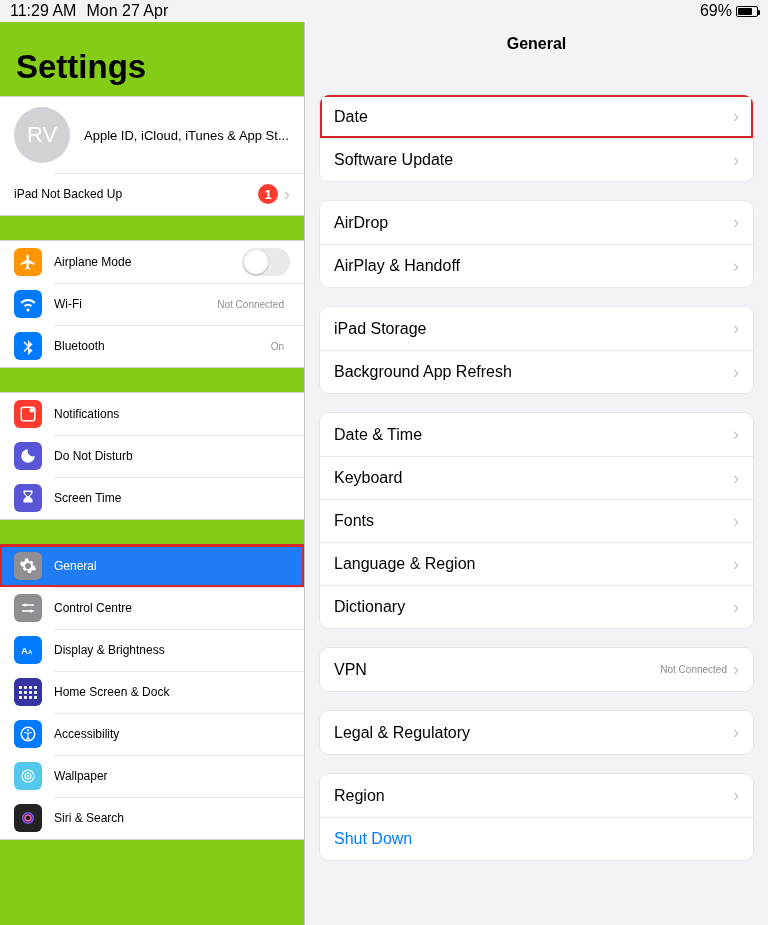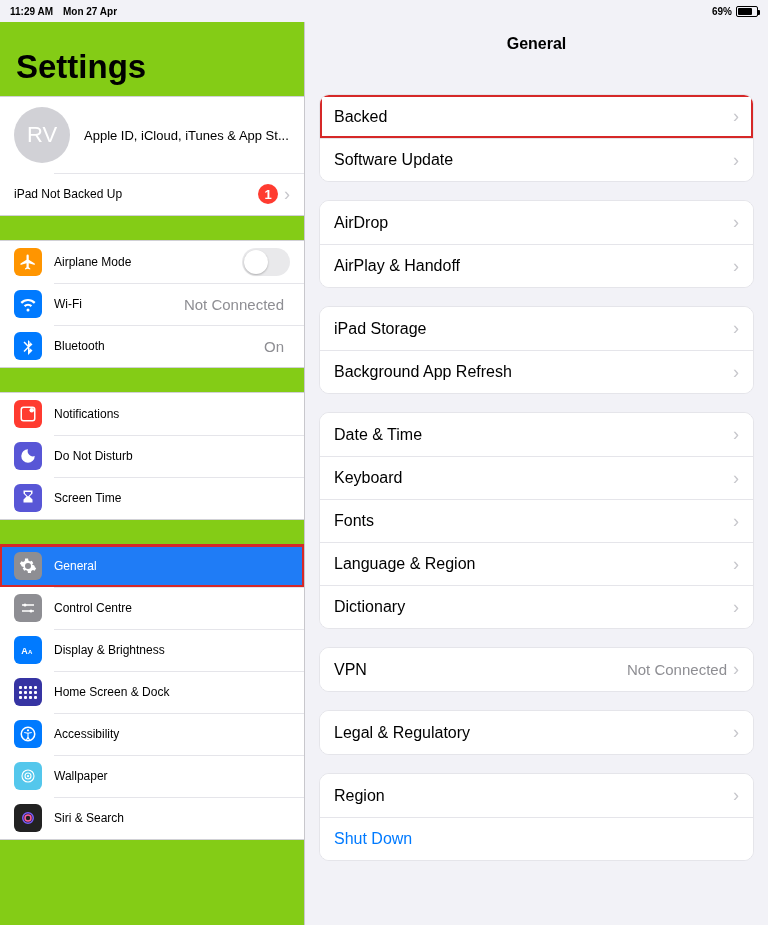--- a/index.html
+++ b/index.html
@@ -1,18 +1,18 @@
 <!DOCTYPE html>
 <html><head>
 <meta charset="utf-8">
 <style>
   * { box-sizing: border-box; margin: 0; padding: 0; }
   html, body { width: 768px; height: 925px; font-family: -apple-system, "Helvetica Neue", Arial, sans-serif; background: #f2f2f7; color: #000; overflow: hidden; }
   .root { display: flex; flex-direction: column; height: 100%; }
-  .statusbar { height: 22px; display: flex; justify-content: space-between; align-items: center; padding: 2px 10px; font-size: 10px; font-weight: 700; }
+  .statusbar { height: 22px; display: flex; justify-content: space-between; align-items: center; padding: 2px 10px; font-size: 16px; font-weight: 400; }
   .statusbar .left { display: flex; gap: 10px; }
   .statusbar .right { display: flex; align-items: center; gap: 4px; }
   .battery { width: 22px; height: 11px; border: 1px solid #000; border-radius: 2px; position: relative; display:inline-block; }
   .battery::after { content:""; position:absolute; right:-3px; top:3px; width:2px; height:5px; background:#000; border-radius:0 1px 1px 0;}
   .battery .fill { position:absolute; left:1px; top:1px; bottom:1px; width:68%; background:#000; border-radius:1px;}
   .panes { flex:1; display:flex; min-height:0; }
   .sidebar { width: 305px; border-right:1px solid #c8c7cc; display:flex; flex-direction:column; overflow:hidden; background:#84cc16;}
   .detail { flex:1; display:flex; flex-direction:column; overflow:hidden; background:#f2f2f7;}
   .detail-header { height: 44px; display:flex; align-items:center; justify-content:center; font-size:16px; font-weight:600;}
   .scroll { overflow-y:auto; flex:1; }
@@ -21,21 +21,21 @@
   .detail .group { margin: 18px 14px; border:1px solid #e5e5ea; border-radius:10px; overflow:hidden; }
   .row { display:flex; align-items:center; min-height:42px; padding: 0 14px; position:relative; background:#fff; }
   .row + .row { border-top:1px solid #e5e5ea; }
   .sidebar .row + .row::before { content:""; position:absolute; left:54px; right:0; top:0; height:1px; background:#e5e5ea;}
   .sidebar .row + .row { border-top:none;}
   .icon { width:28px; height:28px; border-radius:6px; display:flex; align-items:center; justify-content:center; margin-right:12px; flex:none; color:#fff; }
   .icon svg { width:18px; height:18px; }
   .avatar { width:56px; height:56px; border-radius:50%; background:#d1d1d6; display:flex; align-items:center; justify-content:center; color:#fff; font-size:22px; font-weight:500; margin-right:14px; flex:none;}
   .row .label { font-size:12px; flex:1; white-space:nowrap; overflow:hidden; text-overflow:ellipsis;}
   .row .sub { font-size:12px; color:#3c3c4399;}
-  .row .value { font-size:15px; color:#8e8e93; margin-right:6px;}
+  .row .value { font-size:10px; color:#8e8e93; margin-right:6px;}
   .chev { color:#c7c7cc; font-size:18px; flex:none;}
   .badge { background:#ff3b30; color:#fff; border-radius:10px; min-width:20px; height:20px; font-size:13px; font-weight:600; display:flex; align-items:center; justify-content:center; margin-right:6px; padding:0 6px;}
   .switch { width:48px; height:28px; background:#e9e9eb; border-radius:14px; position:relative; flex:none;}
   .switch::after{content:""; position:absolute; left:2px; top:2px; width:24px; height:24px; background:#fff; border-radius:50%; box-shadow:0 1px 2px rgba(0,0,0,.25);}
   .row.selected { background:#1f7cf6; }
   .row.selected .label { color:#fff; }
   .row.selected .icon { filter:none; }
   .sidebar-gap { height: 24px; }
   .detail .row { min-height:43px; }
   .detail .row .label { font-size:16px; }
@@ -226,21 +226,21 @@
       </div>
     </div>
   </div>
 
   <div class="detail">
     <div class="detail-header">General</div>
     <div class="scroll">
 
       <div class="group" style="margin-top:28px">
         <div class="row hl-red">
-          <span class="label">Backed</span>
+          <span class="label">Date</span>
           <span class="chev">›</span>
         </div>
         <div class="row">
           <span class="label">Software Update</span>
           <span class="chev">›</span>
         </div>
       </div>
 
       <div class="group">
         <div class="row">

